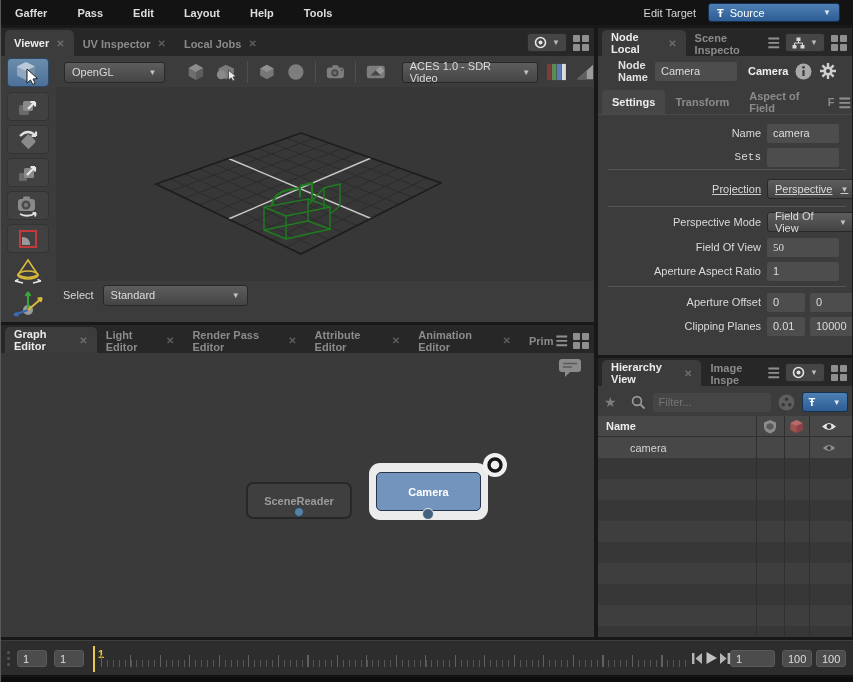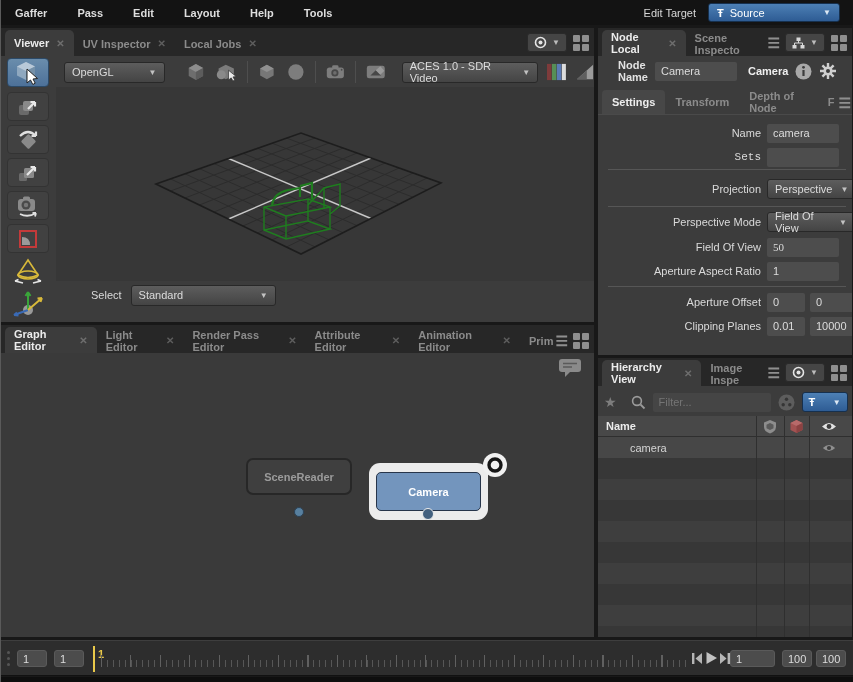--- a/index.html
+++ b/index.html
@@ -32,21 +32,21 @@
   .gridicon div { background:#8f8f8f; border-radius:1px; }
   .minibtn { background:#454545; border:1px solid #2a2a2a; border-radius:3px; height:19px;
              display:flex; align-items:center; gap:5px; padding:0 6px; color:#ddd; }
   .minibtn .arr { font-size:8px; color:#bbb; }
   
   .dd { background:linear-gradient(#5d5d5d,#444); border:1px solid #282828; border-radius:3px;
         display:flex; align-items:center; color:#dcdcdc; padding:0 7px; height:21px; }
   .dd .arr { margin-left:auto; font-size:8px; color:#c2c2c2; padding-left:8px; }
   .inp { background:#4d4d4d; border:none; border-radius:2px; color:#dcdcdc; padding:0 6px;
          height:19px; font-family:inherit; font-size:11px; width:100%; outline:none; }
-  .lbl { color:#dadada;margin-left:28px; }
+  .lbl { color:#dadada; }
   .toolbtn { position:absolute; left:6px; width:42px; height:29px; background:#414141;
              border:1px solid #333; border-radius:4px; display:flex; align-items:center; justify-content:center; }
   .toolbtn.activeTool { background:linear-gradient(#6a8dac,#4d7199); border-color:#2c4a68; }
   .toolbtn.nobg { background:transparent; border-color:transparent; }
   .sep { width:1px; height:22px; background:#4e4e4e; }
   .ne-row { position:absolute; left:0; width:100%; height:20px; display:flex; align-items:center; }
   .ne-row .ne-lbl { width:163px; text-align:right; color:#dadada; flex:none; }
   .ne-row .gap { width:6px; flex:none; }
   .divider { position:absolute; left:10px; right:6px; height:1px; background:#565656; }
   .sect-tab { height:24px; display:flex; align-items:center; padding:0 10px; font-weight:bold; color:#8b8b8b; }
@@ -309,21 +309,21 @@
         </div>
     </div>
   </div>
 
   <svg class="abs" style="left:556px;top:32px;" width="26" height="22" viewBox="0 0 26 22">
     <rect x="2" y="2" width="22" height="13" rx="3" fill="#8a8a8a"></rect>
     <path d="M8 15 L8 20 L13 15 Z" fill="#8a8a8a"></path>
     <path d="M6 6.5 H20 M6 10 H15" stroke="#5a5a5a" stroke-width="1.6"></path>
   </svg>
 
-  <div class="abs" style="left:245px;top:133px;width:106px;height:37px;background:#3f3f3f;border:2px solid #272727;border-radius:7px;display:flex;align-items:center;justify-content:center;">
+  <div class="abs" style="left:245px;top:157px;width:106px;height:37px;background:#3f3f3f;border:2px solid #272727;border-radius:7px;display:flex;align-items:center;justify-content:center;">
     <span style="font-weight:bold;color:#9b9b9b;">SceneReader</span>
   </div>
   <div class="abs" style="left:293px;top:182px;width:10px;height:10px;border-radius:50%;background:#58809f;border:1px solid #2c4256;"></div>
 
   <div class="abs" style="left:368px;top:138px;width:119px;height:57px;background:#ececec;border-radius:11px;"></div>
   <div class="abs" style="left:375px;top:147px;width:105px;height:39px;background:#7395bd;border:1px solid #27354a;border-radius:5px;display:flex;align-items:center;justify-content:center;">
     <span style="font-weight:bold;color:#fff;">Camera</span>
   </div>
   <svg class="abs" style="left:480px;top:126px;" width="28" height="28" viewBox="0 0 28 28">
     <circle cx="14" cy="14" r="12" fill="#f0f0f0"></circle>
@@ -375,37 +375,37 @@
         <path d="M9 1 V17 M1 9 H17 M3.4 3.4 L14.6 14.6 M14.6 3.4 L3.4 14.6"></path>
       </g>
       <circle cx="9" cy="9" r="4.6" fill="#cfcfcf"></circle>
       <circle cx="9" cy="9" r="2" fill="#3c3c3c"></circle>
     </svg>
   </div>
 
   <div class="abs" style="left:0;top:62px;width:100%;height:25px;display:flex;align-items:flex-end;padding-left:4px;border-bottom:1px solid #4a4a4a;">
     <div class="sect-tab active">Settings</div>
     <div class="sect-tab">Transform</div>
-    <div class="sect-tab">Depth of Node</div>
+    <div class="sect-tab">Aspect of Field</div>
     <div class="sect-tab" style="padding:0 2px;">F</div>
     <span class="hamb" style="padding:0 2px 3px 2px;">☰</span>
   </div>
 
   <div class="ne-row" style="top:95px;">
     <span class="ne-lbl">Name</span>
       <span class="gap"></span>
     <input class="inp" style="width: 72px; flex: 0 0 auto;" value="camera">
   </div>
   <div class="ne-row" style="top:119px;font-family:Liberation Mono, monospace;">
     <span class="ne-lbl">Sets</span>
       <span class="gap"></span>
     <input class="inp" style="width: 72px; flex: 0 0 auto;" value="">
   </div>
   <div class="divider" style="top:141px;"></div>
-  <div class="ne-row" style="top:151px;">
+  <div class="ne-row" style="top:151px;text-decoration:underline;">
     <span class="ne-lbl">Projection</span>
       <span class="gap"></span>
     <div class="dd" style="width:88px;flex:none;height:20px;">
       <span>Perspective</span>
       <span class="arr">▼</span>
     </div>
   </div>
   <div class="divider" style="top:178px;"></div>
   <div class="ne-row" style="top:184px;">
     <span class="ne-lbl">Perspective Mode</span>

